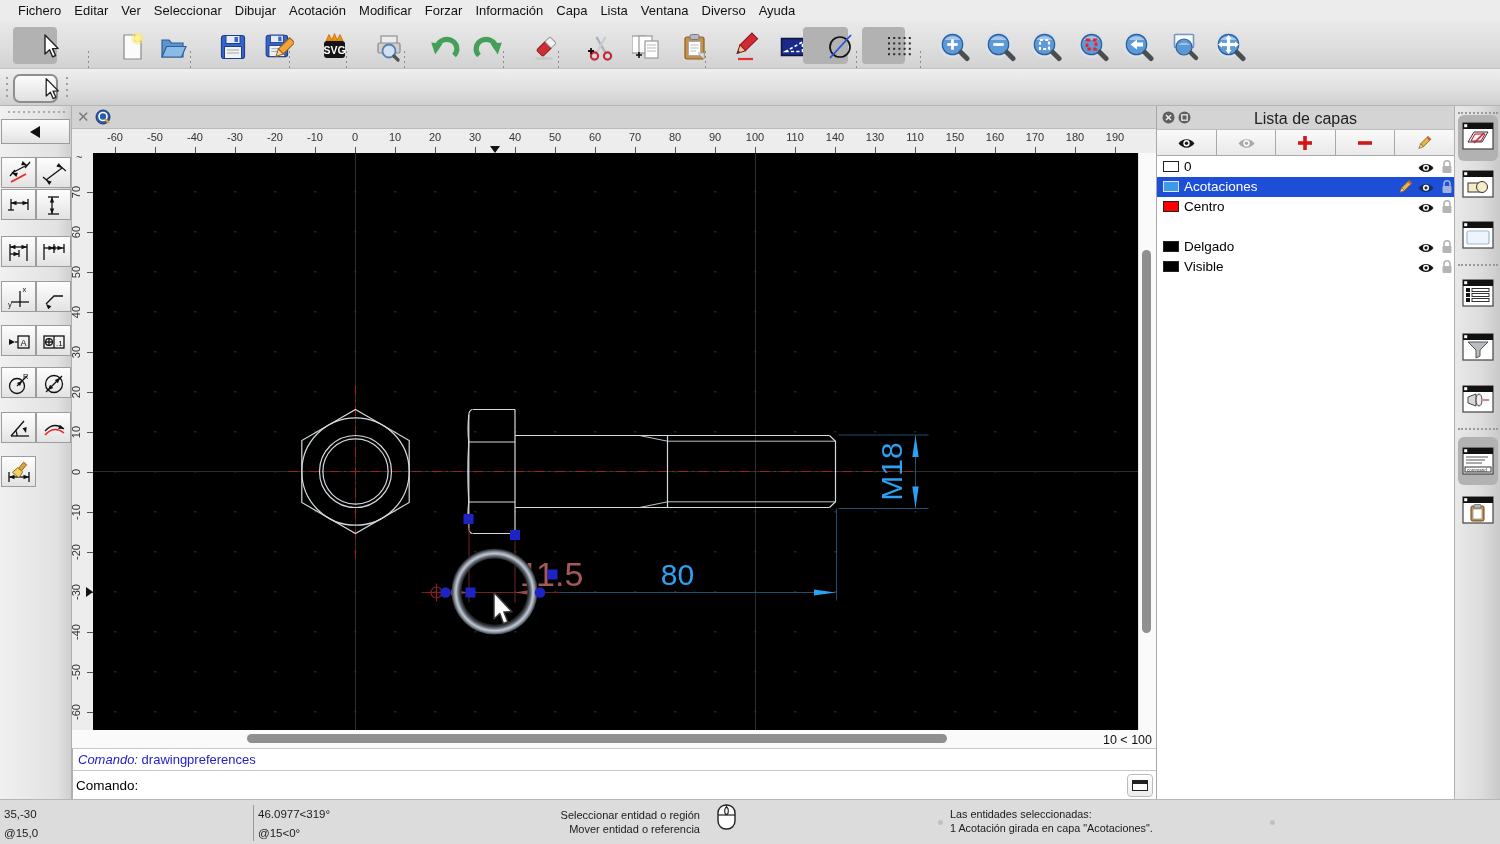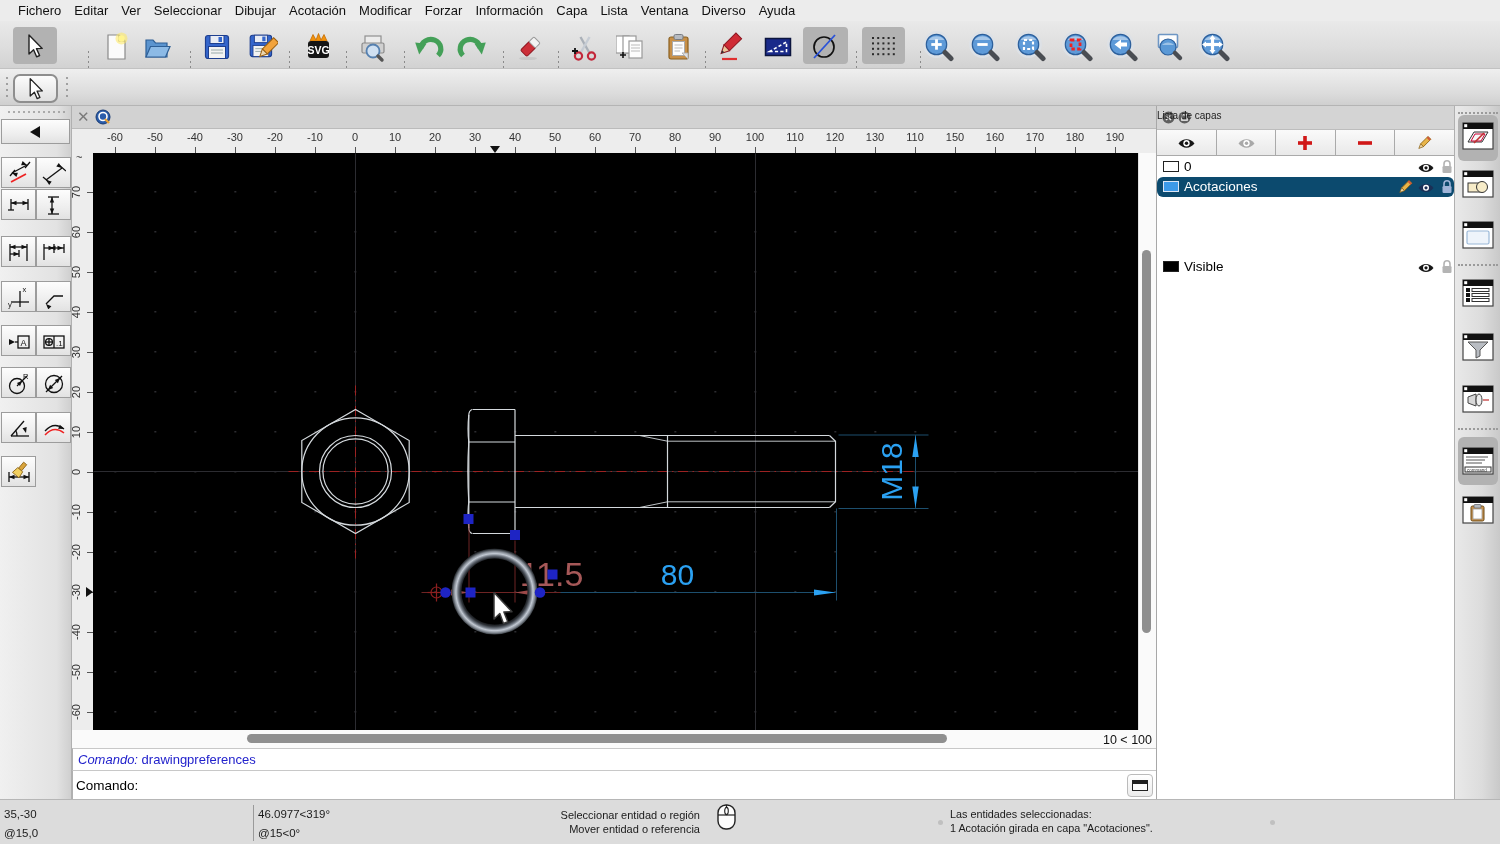--- a/index.html
+++ b/index.html
@@ -7,21 +7,21 @@
 #app { position:relative; width:1500px; height:844px; background:#d8d8d8; }
 .abs { position:absolute; }
 
 #menubar { left:0; top:0; width:1500px; height:21px; background:#ececec; display:flex; align-items:center; font-size:13px; color:#111; }
 #menubar span { padding:0 6.5px; }
 
 #toolbar1 { left:0; top:21px; width:1500px; height:48px; background:linear-gradient(#e9e9e9,#dedede 55%,#d2d2d2); border-bottom:1px solid #c2c2c2; }
 #toolbar2 { left:0; top:69px; width:1500px; height:37px; background:linear-gradient(#efefef,#dbdbdb 70%,#cfcfcf); border-bottom:1px solid #b4b4b4; }
 .tbtn-sel { position:absolute; background:#b2b2b2; border-radius:4px; }
 .vsep { position:absolute; width:1px; top:30px; height:28px; background-image:linear-gradient(#8a8a8a 2px, transparent 2px); background-size:1px 5px; }
-.ticon { position:absolute; }
+.ticon { position:absolute;margin-left:16px; }
 
 #leftdock { left:0; top:106px; width:72px; height:693px; background:linear-gradient(90deg,#f0f0f0,#e2e2e2 80%,#cfcfcf); border-right:1px solid #b0b0b0; }
 .ldbtn { position:absolute; background:linear-gradient(#fdfdfd,#eeeeee 60%,#e2e2e2); border:1px solid #9c9c9c; }
 
 #tabbar { left:72px; top:106px; width:1084px; height:23px; background:#d2d2d2; border-bottom:1px solid #bbb; }
 #tabtitle { position:absolute; left:38px; right:0; top:4px; text-align:center; font-size:13px; color:#1a1a1a; }
 #hruler { left:72px; top:129px; width:1084px; height:24px; background:#ededed; }
 #vruler { left:72px; top:153px; width:21px; height:577px; background:#ededed; }
 .rnum { position:absolute; font-size:11px; color:#333; }
 .tick { position:absolute; background:#555; }
@@ -35,26 +35,26 @@
 #gridinfo { position:absolute; right:4px; top:3px; font-size:12.5px; color:#111; }
 
 #cmdhist { left:72px; top:748px; width:1084px; height:22px; background:#fff; border-top:1px solid #c8c8c8; border-left:1px solid #b0b0b0; font-size:13px; color:#2222cc; padding:3px 0 0 5px; }
 #cmdrow { left:72px; top:770px; width:1084px; height:29px; background:#fff; border-top:1px solid #c8c8c8; border-left:1px solid #b0b0b0; }
 #cmdlabel { position:absolute; left:3px; top:7px; font-size:13.5px; color:#000; }
 #cmdinput { position:absolute; left:68px; top:3px; width:1050px; height:23px; background:#fff; }
 #cmdbtn { position:absolute; right:3px; top:3px; width:26px; height:23px; background:linear-gradient(#fff,#ececec); border:1px solid #bbb; border-radius:4px; }
 
 #rpanel { left:1156px; top:106px; width:298px; height:693px; background:#fff; border-left:1px solid #a8a8a8; }
 #rphead { position:absolute; left:0; top:0; width:100%; height:24px; background:#d4d4d4; border-bottom:1px solid #bdbdbd; }
-#rptitle { position:absolute; left:0; right:0; top:4px; font-size:10px; color:#222; }
+#rptitle { position:absolute; left:0; right:0; top:4px; text-align:center; font-size:16px; color:#222; }
 #rptools { position:absolute; left:0; top:24px; width:100%; height:26px; display:flex; }
 .rpbtn { flex:1; border-right:1px solid #aaa; border-bottom:1px solid #aaa; background:linear-gradient(#fafafa,#e9e9e9); position:relative; }
 .rpbtn:last-child { border-right:none; }
 .lrow { position:absolute; left:0; width:100%; height:20px; font-size:13.5px; color:#000; }
-.lrow.sel { background:#0c4a6e; color:#fff;border-radius:6px; }
+.lrow.sel { background:#1d4ed8; color:#fff; }
 .swatch { position:absolute; left:6px; top:4px; width:16px; height:11px; border:1px solid #222; }
 .lname { position:absolute; left:27px; top:2px; }
 
 #rstrip { left:1454px; top:106px; width:46px; height:693px; background:linear-gradient(90deg,#e9e9e9,#dcdcdc 60%,#c9c9c9); border-left:1px solid #b0b0b0; }
 
 #statusbar { left:0; top:799px; width:1500px; height:45px; background:#dcdcdc; border-top:1px solid #b6b6b6; font-size:11.5px; color:#1a1a1a; }
 .sbtext { position:absolute; }
 </style>
 </head>
 <body>
@@ -484,21 +484,21 @@
       <div class="rnum" style="left:543px;top:2px;width:40px;text-align:center;">70</div>
       <div class="tick" style="left:563px;top:18px;width:1px;height:6px;"></div>
       <div class="rnum" style="left:583px;top:2px;width:40px;text-align:center;">80</div>
       <div class="tick" style="left:603px;top:18px;width:1px;height:6px;"></div>
       <div class="rnum" style="left:623px;top:2px;width:40px;text-align:center;">90</div>
       <div class="tick" style="left:643px;top:18px;width:1px;height:6px;"></div>
       <div class="rnum" style="left:663px;top:2px;width:40px;text-align:center;">100</div>
       <div class="tick" style="left:683px;top:18px;width:1px;height:6px;"></div>
       <div class="rnum" style="left:703px;top:2px;width:40px;text-align:center;">110</div>
       <div class="tick" style="left:723px;top:18px;width:1px;height:6px;"></div>
-      <div class="rnum" style="left:743px;top:2px;width:40px;text-align:center;">120</div>
+      <div class="rnum" style="left:743px;top:2px;width:40px;text-align:center;">140</div>
       <div class="tick" style="left:763px;top:18px;width:1px;height:6px;"></div>
       <div class="rnum" style="left:783px;top:2px;width:40px;text-align:center;">130</div>
       <div class="tick" style="left:803px;top:18px;width:1px;height:6px;"></div>
       <div class="rnum" style="left:823px;top:2px;width:40px;text-align:center;">110</div>
       <div class="tick" style="left:843px;top:18px;width:1px;height:6px;"></div>
       <div class="rnum" style="left:863px;top:2px;width:40px;text-align:center;">150</div>
       <div class="tick" style="left:883px;top:18px;width:1px;height:6px;"></div>
       <div class="rnum" style="left:903px;top:2px;width:40px;text-align:center;">160</div>
       <div class="tick" style="left:923px;top:18px;width:1px;height:6px;"></div>
       <div class="rnum" style="left:943px;top:2px;width:40px;text-align:center;">170</div>
@@ -725,20 +725,46 @@
         <div style="position:absolute;left:261px;top:5px;"><svg width="16" height="12" viewBox="0 0 16 12" style="">
             <path d="M0.5,6 C4.5,0.8 11.5,0.8 15.5,6 C11.5,11.2 4.5,11.2 0.5,6 Z" fill="#1a2f55"></path>
             <circle cx="8" cy="5.8" r="3" fill="#fff"></circle>
             <circle cx="8" cy="5.8" r="1.6" fill="#1a2f55"></circle>
           </svg></div>
         <div style="position:absolute;left:284px;top:3px;"><svg width="12" height="14" viewBox="0 0 12 14" style="">
             <path d="M3,6 L3,4 a3,3.2 0 0 1 6,0 L9,6" fill="none" stroke="#9fb4d8" stroke-width="1.6"></path>
             <rect x="1.5" y="6" width="9" height="7" rx="1.2" fill="#9fb4d8"></rect>
           </svg></div>
       </div>
+      <div class="lrow" style="top:91px;">
+        <div class="swatch" style="background:#f00;"></div>
+        <div class="lname">Centro</div>
+        <div style="position:absolute;left:261px;top:5px;"><svg width="16" height="12" viewBox="0 0 16 12" style="">
+            <path d="M0.5,6 C4.5,0.8 11.5,0.8 15.5,6 C11.5,11.2 4.5,11.2 0.5,6 Z" fill="#151515"></path>
+            <circle cx="8" cy="5.8" r="3" fill="#fff"></circle>
+            <circle cx="8" cy="5.8" r="1.6" fill="#151515"></circle>
+          </svg></div>
+        <div style="position:absolute;left:284px;top:3px;"><svg width="12" height="14" viewBox="0 0 12 14" style="">
+            <path d="M3,6 L3,4 a3,3.2 0 0 1 6,0 L9,6" fill="none" stroke="#b4b4b4" stroke-width="1.6"></path>
+            <rect x="1.5" y="6" width="9" height="7" rx="1.2" fill="#b4b4b4"></rect>
+          </svg></div>
+      </div>
+      <div class="lrow" style="top:131px;">
+        <div class="swatch" style="background:#000;"></div>
+        <div class="lname">Delgado</div>
+        <div style="position:absolute;left:261px;top:5px;"><svg width="16" height="12" viewBox="0 0 16 12" style="">
+            <path d="M0.5,6 C4.5,0.8 11.5,0.8 15.5,6 C11.5,11.2 4.5,11.2 0.5,6 Z" fill="#151515"></path>
+            <circle cx="8" cy="5.8" r="3" fill="#fff"></circle>
+            <circle cx="8" cy="5.8" r="1.6" fill="#151515"></circle>
+          </svg></div>
+        <div style="position:absolute;left:284px;top:3px;"><svg width="12" height="14" viewBox="0 0 12 14" style="">
+            <path d="M3,6 L3,4 a3,3.2 0 0 1 6,0 L9,6" fill="none" stroke="#b4b4b4" stroke-width="1.6"></path>
+            <rect x="1.5" y="6" width="9" height="7" rx="1.2" fill="#b4b4b4"></rect>
+          </svg></div>
+      </div>
       <div class="lrow" style="top:151px;">
         <div class="swatch" style="background:#000;"></div>
         <div class="lname">Visible</div>
         <div style="position:absolute;left:261px;top:5px;"><svg width="16" height="12" viewBox="0 0 16 12" style="">
             <path d="M0.5,6 C4.5,0.8 11.5,0.8 15.5,6 C11.5,11.2 4.5,11.2 0.5,6 Z" fill="#151515"></path>
             <circle cx="8" cy="5.8" r="3" fill="#fff"></circle>
             <circle cx="8" cy="5.8" r="1.6" fill="#151515"></circle>
           </svg></div>
         <div style="position:absolute;left:284px;top:3px;"><svg width="12" height="14" viewBox="0 0 12 14" style="">
             <path d="M3,6 L3,4 a3,3.2 0 0 1 6,0 L9,6" fill="none" stroke="#b4b4b4" stroke-width="1.6"></path>

